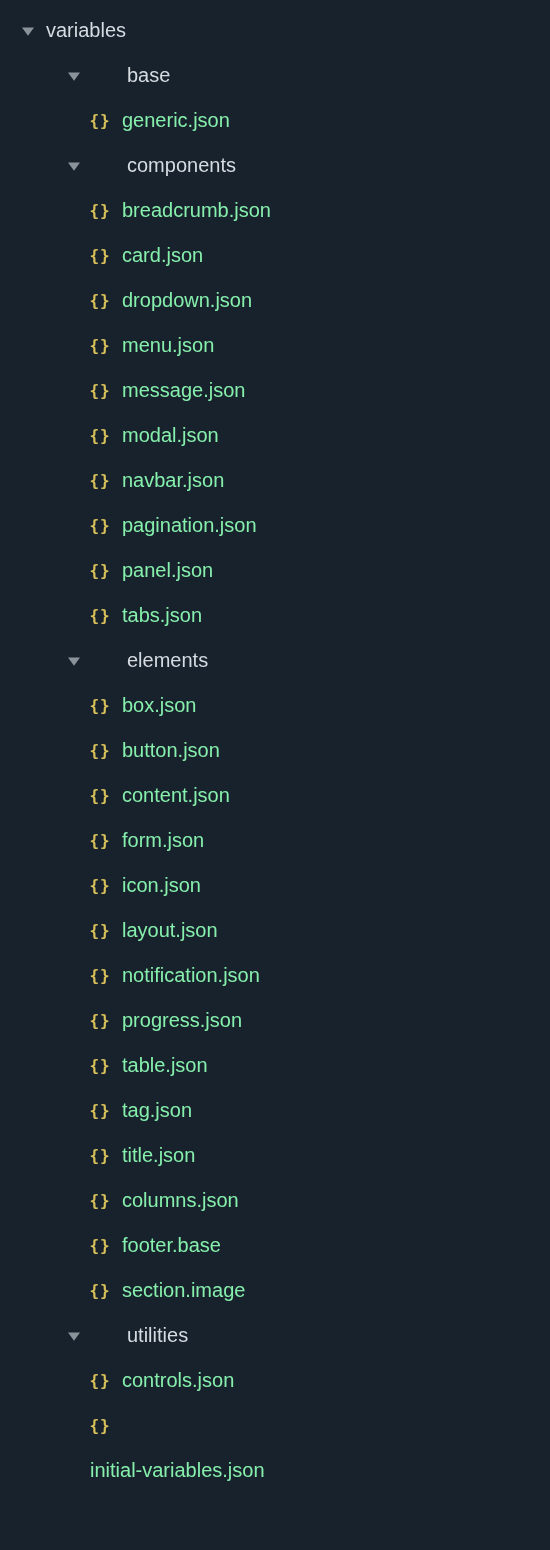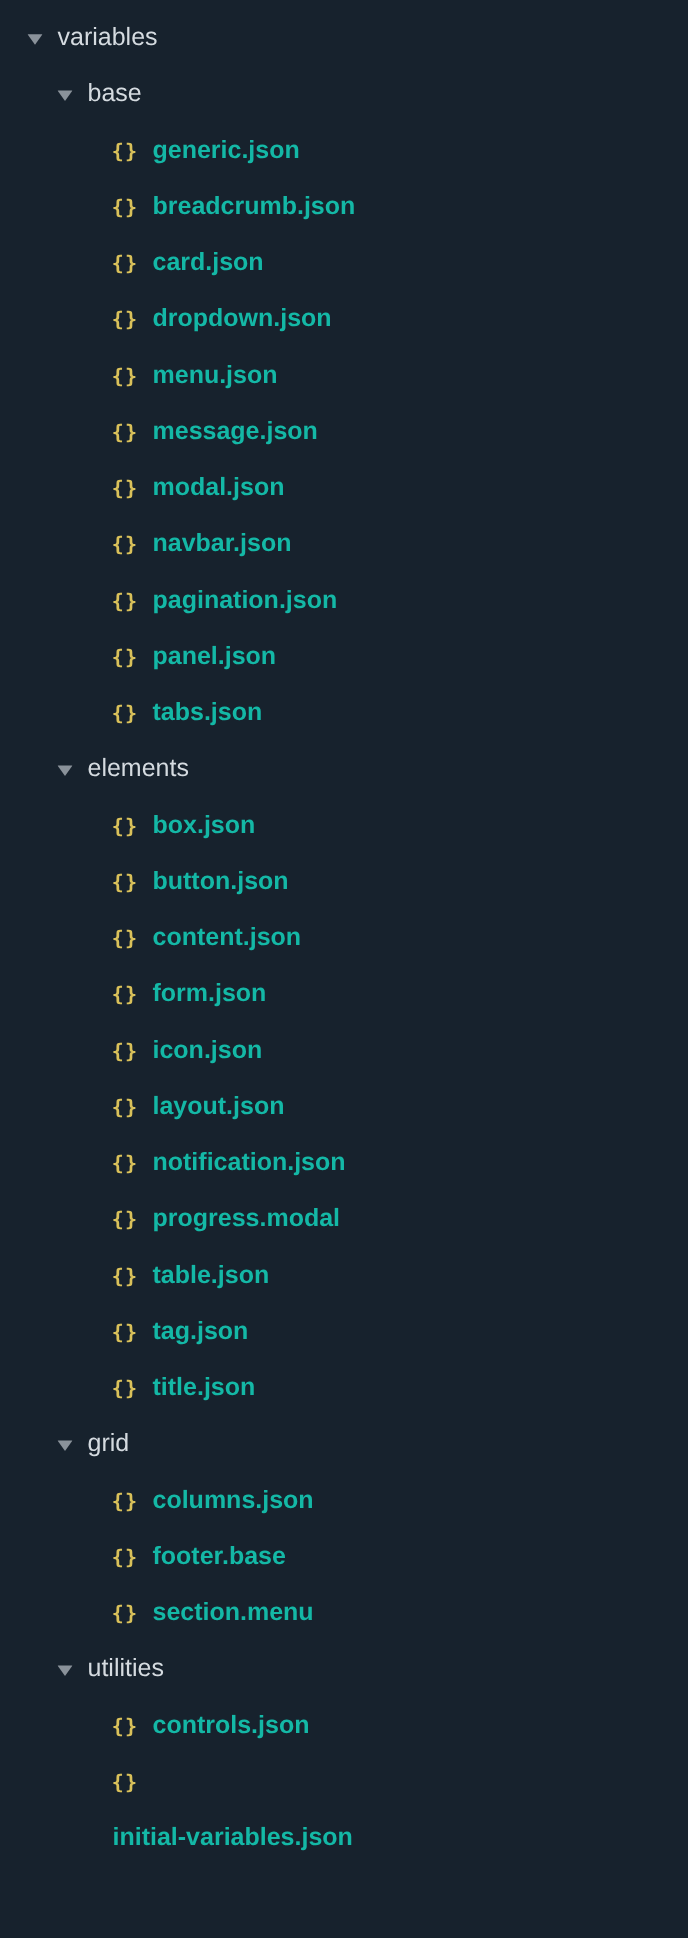--- a/index.html
+++ b/index.html
@@ -18,21 +18,21 @@
       padding-top: 8px;
     }
     .tree-row {
       display: flex;
       align-items: center;
       height: 45px;
       padding-left: 0;
       cursor: pointer;
     }
     .indent-0 { padding-left: 20px; text-align: center; }
-    .indent-1 { padding-left: 44px; }
+    .indent-1 { padding-left: 66px; gap: 35px; }
     .indent-2 { padding-left: 90px; }
     .chevron {
       width: 16px;
       height: 16px;
       display: inline-flex;
       align-items: center;
       justify-content: center;
       margin-right: 10px;
       flex-shrink: 0;
     }
@@ -50,22 +50,22 @@
       font-weight: 600;
       font-size: 16px;
       letter-spacing: 1px;
       font-family: "Menlo", "Consolas", monospace;
     }
     .folder-label {
       color: #d5dbe0;
       font-weight: 400;
     }
     .file-label {
-      color: #14b8a6;
-      font-weight: 700;
+      color: #86efac;
+      font-weight: 400;
     }
     .root-label {
       color: #d5dbe0;
     }
   </style>
 </head>
 <body>
 
 <div>
 
@@ -84,20 +84,28 @@
           <path d="M0 2 L10 2 L5 9 Z"></path>
         </svg>
     </span>
     <span class="folder-label">base</span>
   </div>
   <div class="tree-row indent-2">
     <span class="file-icon">{}</span>
     <span class="file-label">generic.json</span>
   </div>
 
+  <div class="tree-row indent-1">
+    <span class="chevron">
+      <svg width="12" height="12" viewBox="0 0 10 10">
+          <path d="M0 2 L10 2 L5 9 Z"></path>
+        </svg>
+    </span>
+    <span class="folder-label">components</span>
+  </div>
   <div class="tree-row indent-2">
     <span class="file-icon">{}</span>
     <span class="file-label">breadcrumb.json</span>
   </div>
   <div class="tree-row indent-2">
     <span class="file-icon">{}</span>
     <span class="file-label">card.json</span>
   </div>
   <div class="tree-row indent-2">
     <span class="file-icon">{}</span>
@@ -163,55 +171,47 @@
   <div class="tree-row indent-2">
     <span class="file-icon">{}</span>
     <span class="file-label">layout.json</span>
   </div>
   <div class="tree-row indent-2">
     <span class="file-icon">{}</span>
     <span class="file-label">notification.json</span>
   </div>
   <div class="tree-row indent-2">
     <span class="file-icon">{}</span>
-    <span class="file-label">progress.modal</span>
+    <span class="file-label">progress.json</span>
   </div>
   <div class="tree-row indent-2">
     <span class="file-icon">{}</span>
     <span class="file-label">table.json</span>
   </div>
   <div class="tree-row indent-2">
     <span class="file-icon">{}</span>
     <span class="file-label">tag.json</span>
   </div>
   <div class="tree-row indent-2">
     <span class="file-icon">{}</span>
     <span class="file-label">title.json</span>
   </div>
 
-  <div class="tree-row indent-1">
-    <span class="chevron">
-      <svg width="12" height="12" viewBox="0 0 10 10">
-          <path d="M0 2 L10 2 L5 9 Z"></path>
-        </svg>
-    </span>
-    <span class="folder-label">grid</span>
-  </div>
   <div class="tree-row indent-2">
     <span class="file-icon">{}</span>
     <span class="file-label">columns.json</span>
   </div>
 
   <div class="tree-row indent-2">
     <span class="file-icon">{}</span>
     <span class="file-label">footer.base</span>
   </div>
   <div class="tree-row indent-2">
     <span class="file-icon">{}</span>
-    <span class="file-label">section.menu</span>
+    <span class="file-label">section.image</span>
   </div>
 
   <div class="tree-row indent-1">
     <span class="chevron">
       <svg width="12" height="12" viewBox="0 0 10 10">
           <path d="M0 2 L10 2 L5 9 Z"></path>
         </svg>
     </span>
     <span class="folder-label">utilities</span>
   </div>

